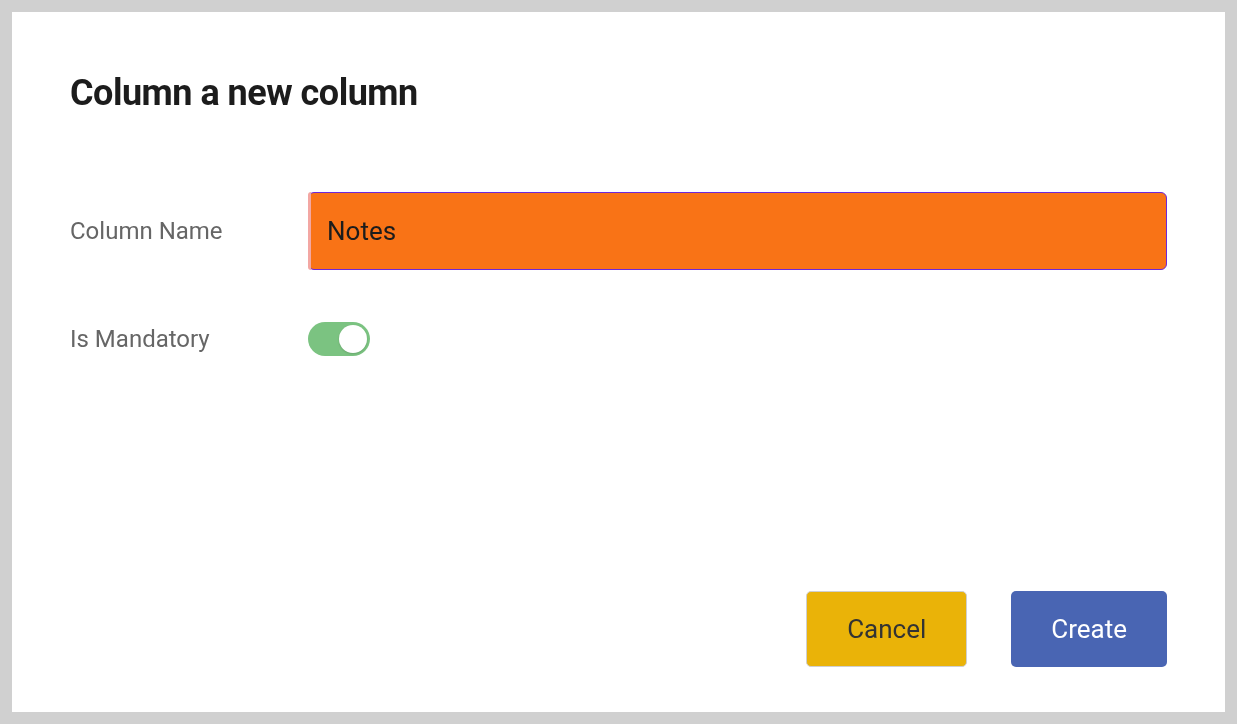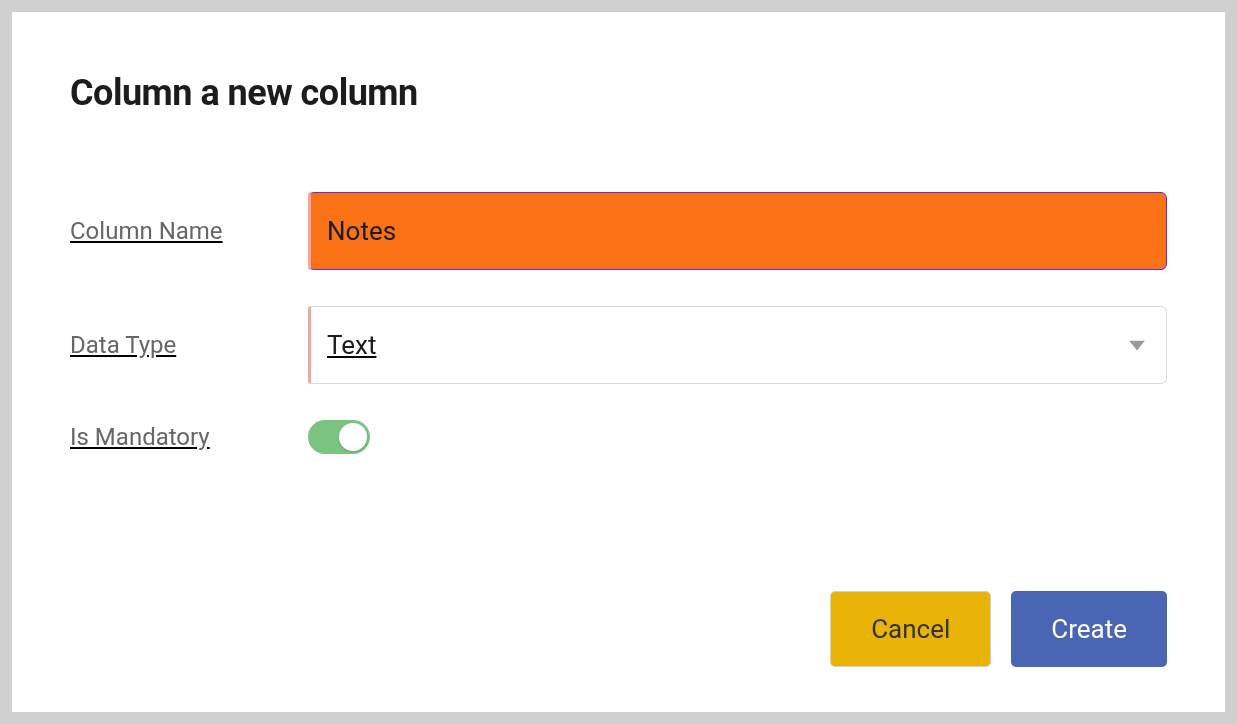--- a/index.html
+++ b/index.html
@@ -25,22 +25,21 @@
     .dialog-title {
       font-size: 36px;
       font-weight: 700;
       color: #1c1c1c;
       margin-bottom: 78px;
       letter-spacing: -0.5px;
     }
     .form-row {
       display: flex;
       align-items: center;
-      margin-bottom: 36px;
-      text-decoration: underline;
+      margin-bottom: 52px;
     }
     .form-label {
       width: 238px;
       font-size: 24px;
       color: #666666;
       font-weight: 400;
     }
     .form-control {
       flex: 1;
     }
@@ -131,54 +130,39 @@
       justify-content: center;
     }
     .btn-secondary {
       background: #eab308;
       color: #333333;
       border: 1px solid #cfcfcf;
     }
     .btn-primary {
       background: #4965b3;
       color: #ffffff;
+      margin-left: 24px;
     }
   </style>
 </head>
 <body>
 
 <div class="dialog">
   <h1 class="dialog-title">Column a new column</h1>
 
   <div class="form-row">
     <label class="form-label">Column Name</label>
     <div class="form-control">
       <div class="input-wrapper">
         <div class="required-marker"></div>
         <input type="text" class="text-input" value="Notes" style="">
       </div>
     </div>
   </div>
 
-  <div class="form-row">
-    <label class="form-label">Data Type</label>
-    <div class="form-control">
-      <div class="select-wrapper">
-        <div class="required-marker"></div>
-        <div class="select-input">
-          <span>Text</span>
-        </div>
-        <span class="select-caret">
-          <svg width="16" height="10" viewBox="0 0 16 10">
-            <polygon points="0,0 16,0 8,10" fill="#9a9a9a"></polygon>
-          </svg>
-        </span>
-      </div>
-    </div>
-  </div>
 
   <div class="form-row">
     <label class="form-label">Is Mandatory</label>
     <div class="form-control">
       <div class="toggle">
         <div class="toggle-knob"></div>
       </div>
     </div>
   </div>
 

